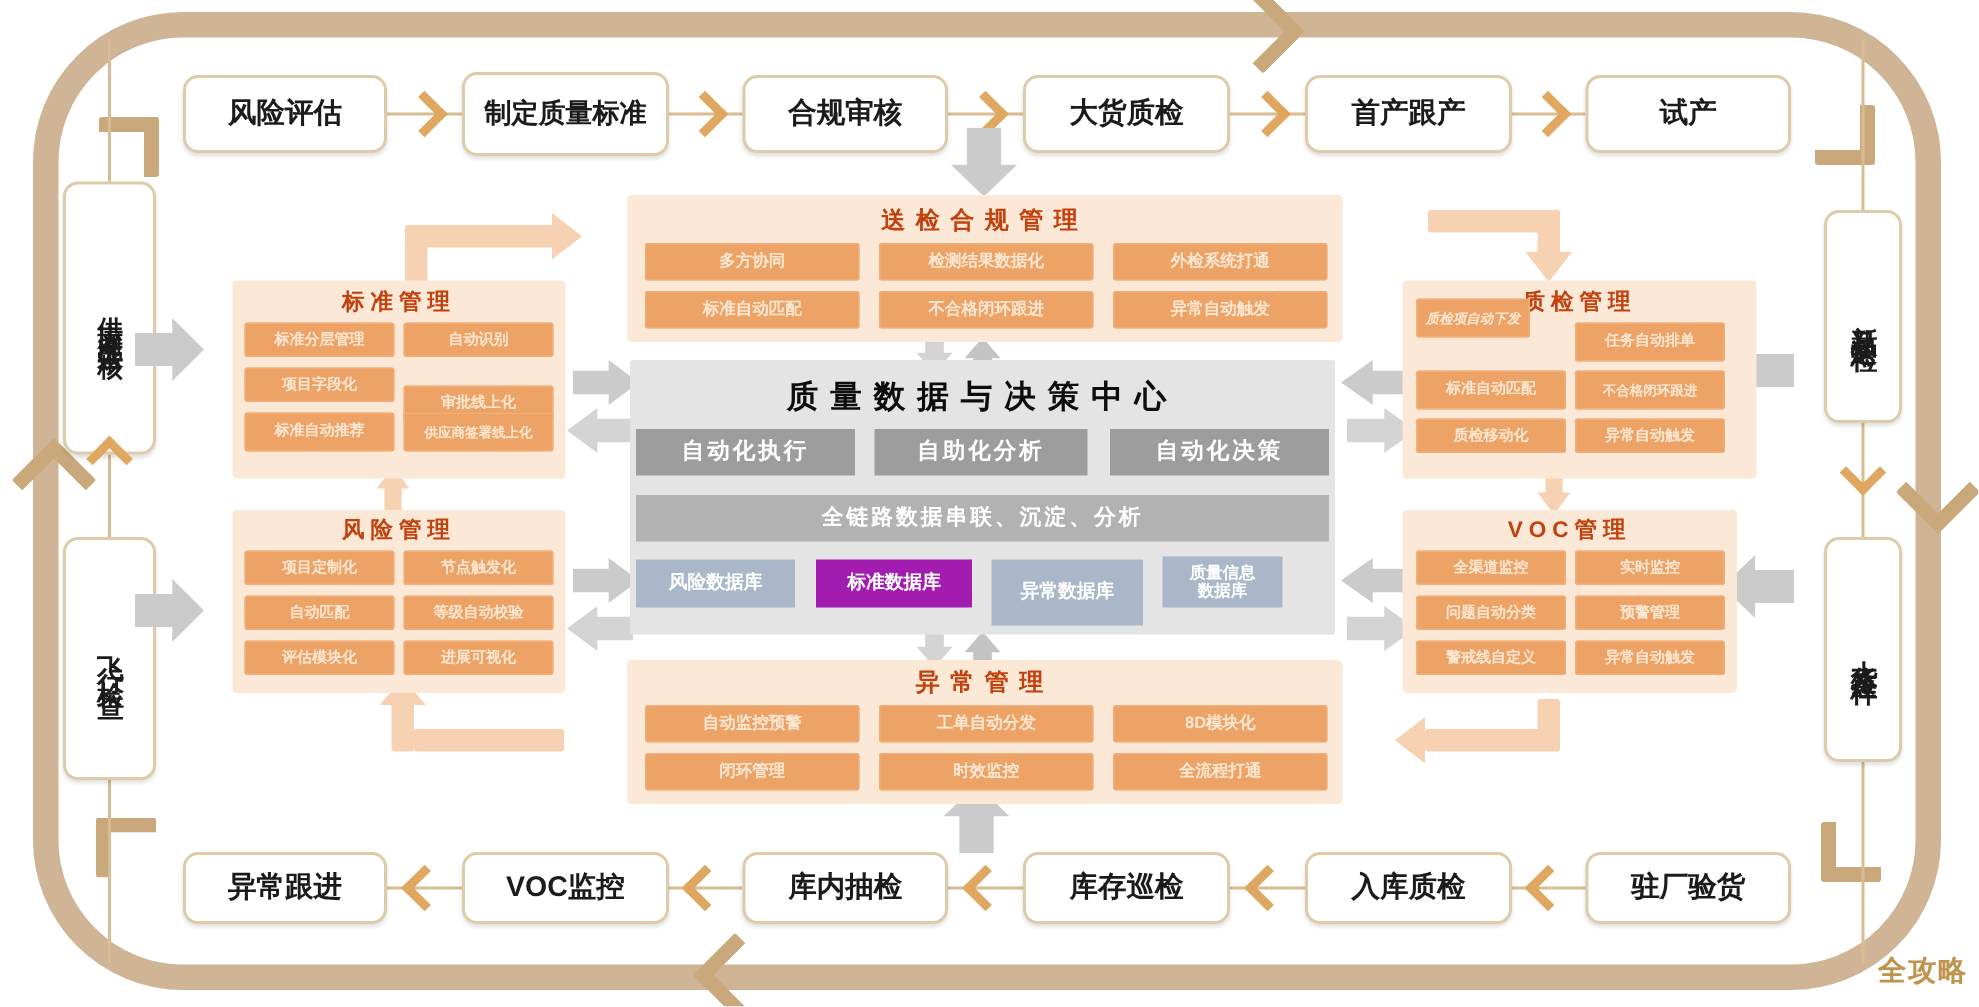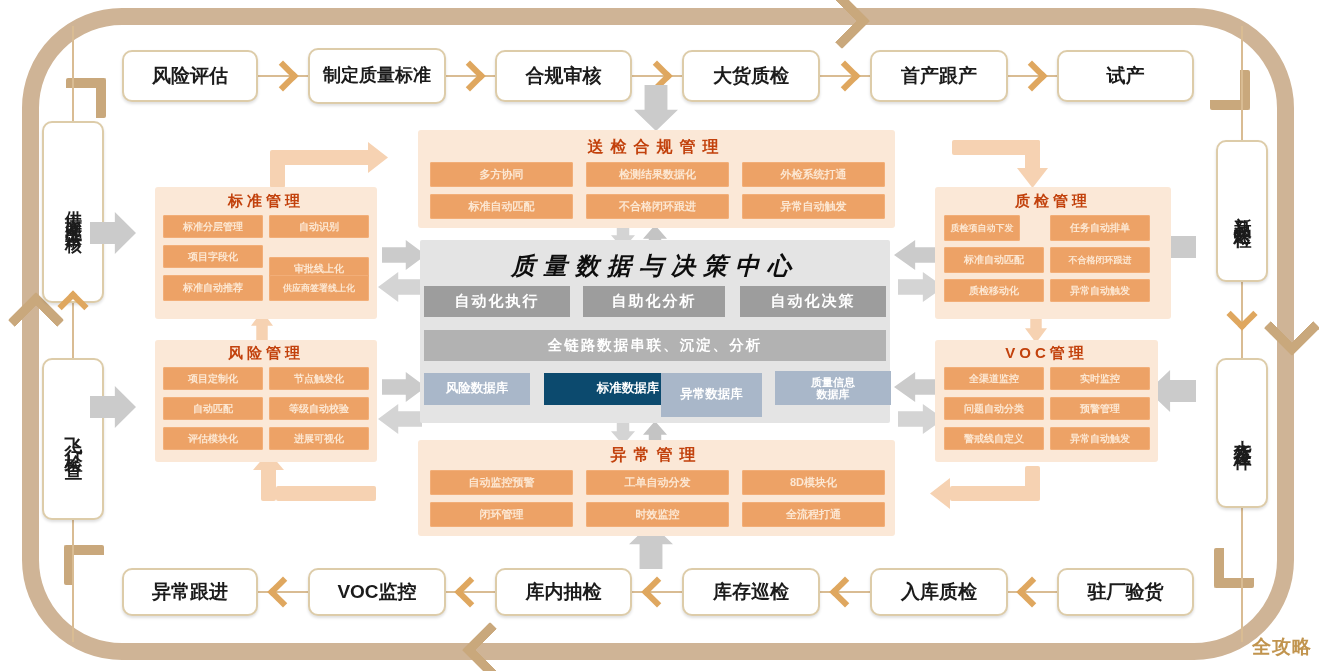--- a/index.html
+++ b/index.html
@@ -21,21 +21,21 @@
   .panel{background:#fbe8d7;border-radius:3px;}
   .ptitle{position:absolute;left:0;right:0;text-align:center;font-weight:bold;color:#c2410c;
           letter-spacing:7px;font-size:16px;}
   .ptitle-sm{font-size:15px;letter-spacing:4px;}
   .obox{position:absolute;background:#eda266;color:#fce7d2;display:flex;align-items:center;justify-content:center;
         text-align:center;font-size:11px;font-weight:600;line-height:1.15;border-radius:2px;
         box-shadow:inset 0 0 0 1px #f2ae78;padding:1px 2px;box-sizing:border-box;}
   .sm{font-size:9px;}
   
   .cpanel{background:#e4e4e4;border-radius:2px;}
-  .ctitle{position:absolute;left:0;right:0;text-align:center;font-size:24px;letter-spacing:8px;font-weight:bold;color:#0d0d0d;font-style:italic;}
+  .ctitle{position:absolute;left:0;right:0;text-align:center;font-size:21px;letter-spacing:8px;font-weight:bold;color:#0d0d0d;}
   .gbox{position:absolute;display:flex;align-items:center;justify-content:center;color:#fff;font-weight:bold;text-align:center;line-height:1.1;}
   
   .ba{clip-path:polygon(0 24%,54% 24%,54% 0,100% 50%,54% 100%,54% 76%,0 76%);background:#cbcbcb;}
   .pseg{background:#f6d2b2;border-radius:2px;}
   .phead{background:#f6d2b2;}
   .watermark{font-size:19px;font-weight:bold;color:#c1944e;letter-spacing:1px;}
 </style>
 </head>
 <body>
 
@@ -166,21 +166,21 @@
     <div class="obox" style="left:8px;top:27px;width:100px;height:23px;font-size:10px;">项目定制化</div>
     <div class="obox" style="left:114px;top:27px;width:100px;height:23px;font-size:10px;">节点触发化</div>
     <div class="obox" style="left:8px;top:57px;width:100px;height:23px;font-size:10px;">自动匹配</div>
     <div class="obox" style="left:114px;top:57px;width:100px;height:23px;font-size:10px;">等级自动校验</div>
     <div class="obox" style="left:8px;top:87px;width:100px;height:23px;font-size:10px;">评估模块化</div>
     <div class="obox" style="left:114px;top:87px;width:100px;height:23px;font-size:10px;">进展可视化</div>
   </div>
 
   <div class="abs panel" style="left:935px;top:187px;width:223px;height:132px;padding-left:13px;">
     <div class="ptitle ptitle-sm" style="top:5px;">质检管理</div>
-    <div class="obox sm" style="left:9px;top:28px;width:76px;height:26px;">质检项自动下发</div>
+    <div class="obox sm" style="left:9px;top:12px;width:76px;height:26px;font-style:italic;">质检项自动下发</div>
     <div class="obox" style="left:115px;top:28px;width:100px;height:26px;font-size:10px;">任务自动排单</div>
     <div class="obox" style="left:9px;top:60px;width:100px;height:26px;font-size:10px;">标准自动匹配</div>
     <div class="obox sm" style="left:115px;top:60px;width:100px;height:26px;">不合格闭环跟进</div>
     <div class="obox" style="left:9px;top:92px;width:100px;height:23px;font-size:10px;">质检移动化</div>
     <div class="obox" style="left:115px;top:92px;width:100px;height:23px;font-size:10px;">异常自动触发</div>
   </div>
 
   <div class="abs panel" style="left:935px;top:340px;width:223px;height:122px;">
     <div class="ptitle ptitle-sm" style="top:4px;">VOC管理</div>
     <div class="obox" style="left:9px;top:27px;width:100px;height:23px;font-size:10px;">全渠道监控</div>
@@ -201,22 +201,22 @@
     <div class="obox" style="left:324px;top:62px;width:143px;height:25px;">全流程打通</div>
   </div>
 
   <div class="abs cpanel" style="left:420px;top:240px;width:470px;height:183px;">
     <div class="ctitle" style="top:10px;">质量数据与决策中心</div>
     <div class="gbox" style="left:4px;top:46px;width:146px;height:31px;background:#9d9d9d;font-size:15px;letter-spacing:2px;">自动化执行</div>
     <div class="gbox" style="left:163px;top:46px;width:142px;height:31px;background:#9d9d9d;font-size:15px;letter-spacing:2px;">自助化分析</div>
     <div class="gbox" style="left:320px;top:46px;width:146px;height:31px;background:#9d9d9d;font-size:15px;letter-spacing:2px;">自动化决策</div>
     <div class="gbox" style="left:4px;top:90px;width:462px;height:31px;background:#b2b2b2;font-size:14.5px;letter-spacing:2px;">全链路数据串联、沉淀、分析</div>
     <div class="gbox" style="left:4px;top:133px;width:106px;height:32px;background:#a9b7c9;font-size:12.5px;">风险数据库</div>
-    <div class="gbox" style="left:124px;top:133px;width:104px;height:32px;background:#0c4a6e;font-size:12.5px;padding-left:32px;">标准数据库</div>
+    <div class="gbox" style="left:124px;top:133px;width:104px;height:32px;background:#a21caf;font-size:12.5px;">标准数据库</div>
     <div class="gbox" style="left:241px;top:133px;width:101px;height:44px;background:#a9b7c9;font-size:12.5px;">异常数据库</div>
-    <div class="gbox" style="left:355px;top:131px;width:116px;height:34px;background:#a9b7c9;font-size:11px;">
+    <div class="gbox" style="left:355px;top:131px;width:80px;height:34px;background:#a9b7c9;font-size:11px;">
       <span style="display:inline-block;width:48px;">质量信息数据库</span>
     </div>
   </div>
 
   <div class="abs watermark" style="left:1252px;top:634px;">全攻略</div>
 
 </div>
 
 </body></html>

